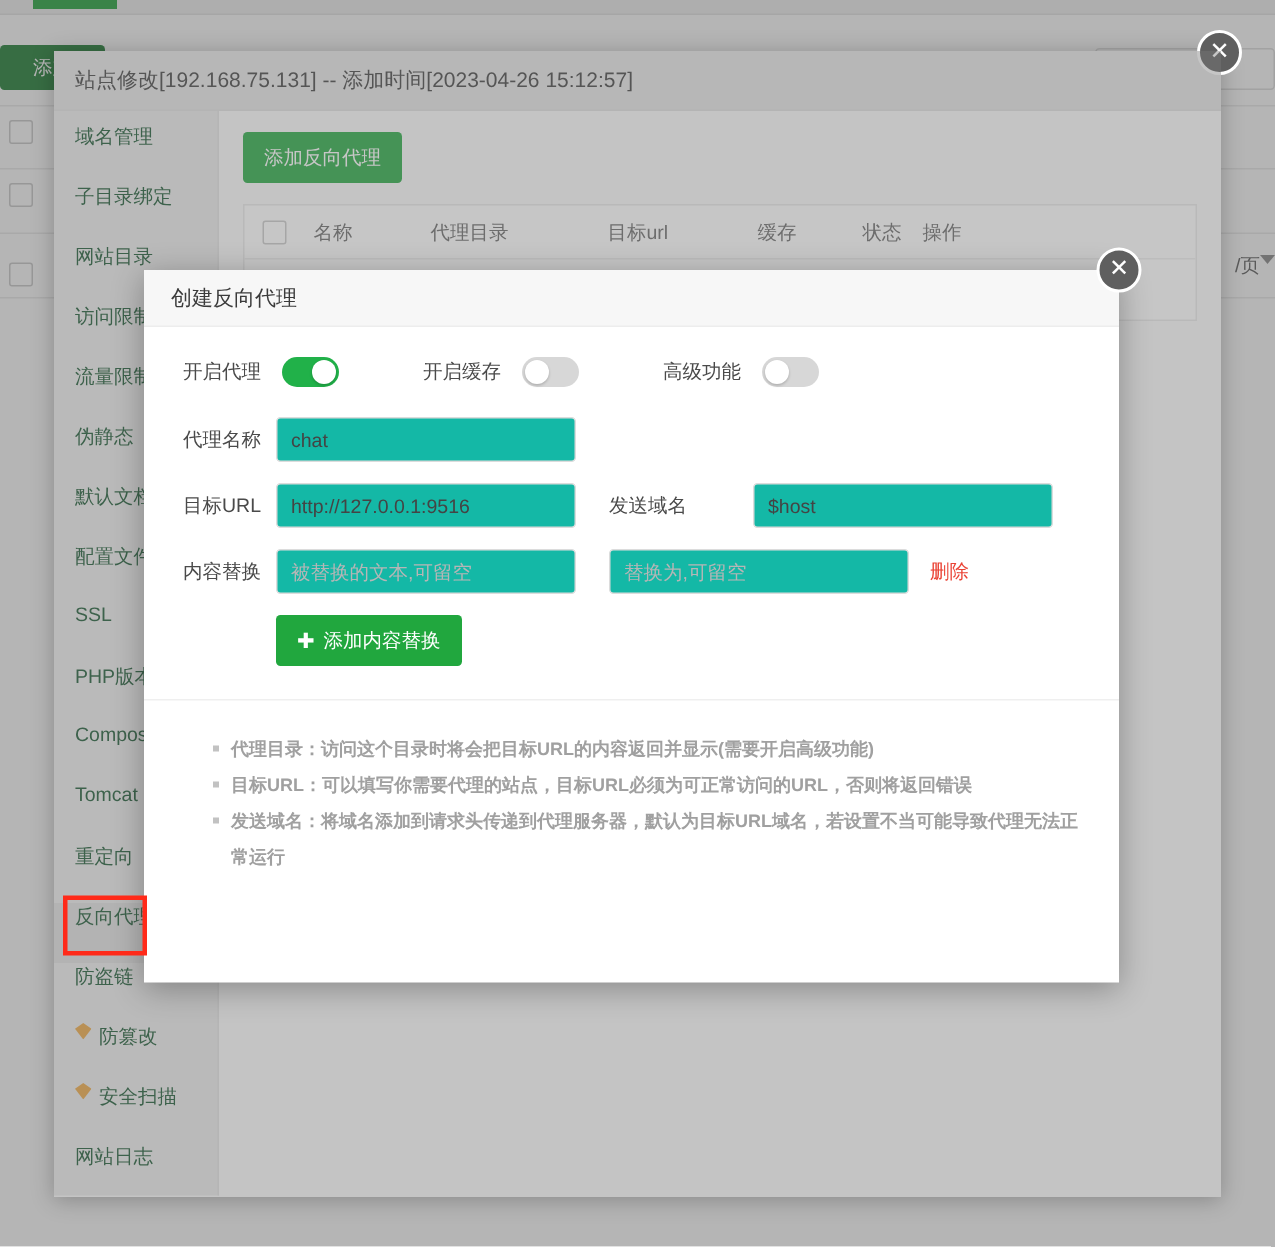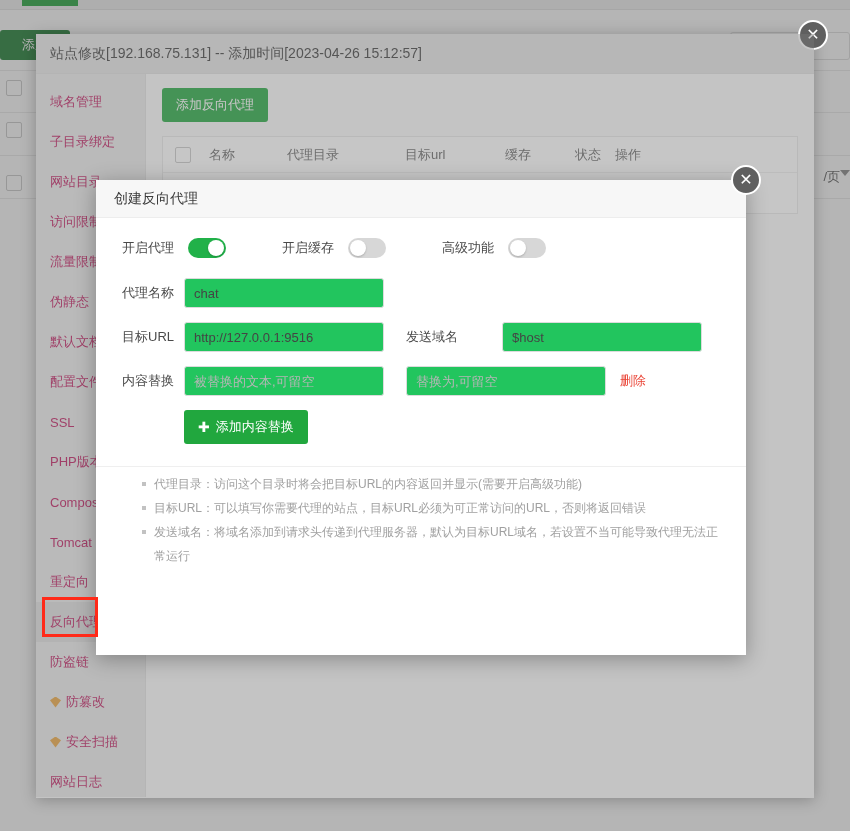--- a/index.html
+++ b/index.html
@@ -69,22 +69,22 @@
     background:#5f5f5f; border:2px solid #ffffff;
     display:flex; align-items:center; justify-content:center;
     color:#fff; font-size:16px; line-height:1; cursor:pointer;
   }
   .outer-body { display:flex; height:723px; }
   .sidebar {
     width:110px; background:#ebebeb; border-right:1px solid #e2e2e2;
     padding-top:8px; flex:none;
   }
   .side-item {
-    height:40px; display:flex; align-items:center; padding-left:14px;
-    font-size:13px; color:#be185d; position:relative; cursor:pointer;
+    height:40px; display:flex; align-items:flex-start; padding-left:14px;
+    font-size:13px; color:#14532d; position:relative; cursor:pointer;
   }
   .side-item.active { background:#dedede; }
   .diamond {
     display:inline-block; width:11px; height:11px; margin-right:5px;
     background:#e8a33d;
     clip-path: polygon(50% 0%, 100% 35%, 50% 100%, 0% 35%);
     flex:none;
   }
   .content { flex:1; background:#fbfbfb; padding:14px 16px; }
   .btn-green {
@@ -137,33 +137,33 @@
   }
   .switch.on .knob { right:2px; }
   .switch.off .knob { left:2px; }
 
   .f-row { display:flex; align-items:center; margin-bottom:14px; }
   .f-label {
     width:62px; font-size:13px; color:#4a4a4a; flex:none; text-align:left;
   }
   .f-input {
     height:30px; border:1px solid #dcdcdc; border-radius:3px;
-    font-size:13px; padding:0 9px; color:#444; background:#22c55e;
+    font-size:13px; padding:0 9px; color:#444; background:#14b8a6;
     font-family:"Liberation Sans","DejaVu Sans",sans-serif; outline:none;
   }
   .f-input::placeholder { color:#b6b6b6; }
   .w-in-main { width:200px; }
   .f-label2 { width:72px; font-size:13px; color:#4a4a4a; flex:none; margin-left:22px;}
   .del-link { margin-left:14px; font-size:13px; color:#ea4335; cursor:pointer; }
 
   .addrep { margin:6px 0 0 62px; }
   .plus { font-size:14px; margin-right:6px; font-weight:bold; }
 
   .helpbox {
-    margin-top:22px; border-top:1px solid #efefef; padding:5px 26px 0 32px;
+    margin-top:22px; border-top:1px solid #efefef; padding:20px 26px 0 32px;font-weight:bold;
   }
   .helpbox ul { margin:0; padding:0 0 0 14px; list-style:none; }
   .helpbox li {
     font-size:12px; color:#a0a0a0; line-height:24px; position:relative; padding-left:12px;
   }
   .helpbox li:before {
     content:""; position:absolute; left:0; top:10px;
     width:4px;height:4px;background:#c2c2c2;
   }
   .inner-foot {

